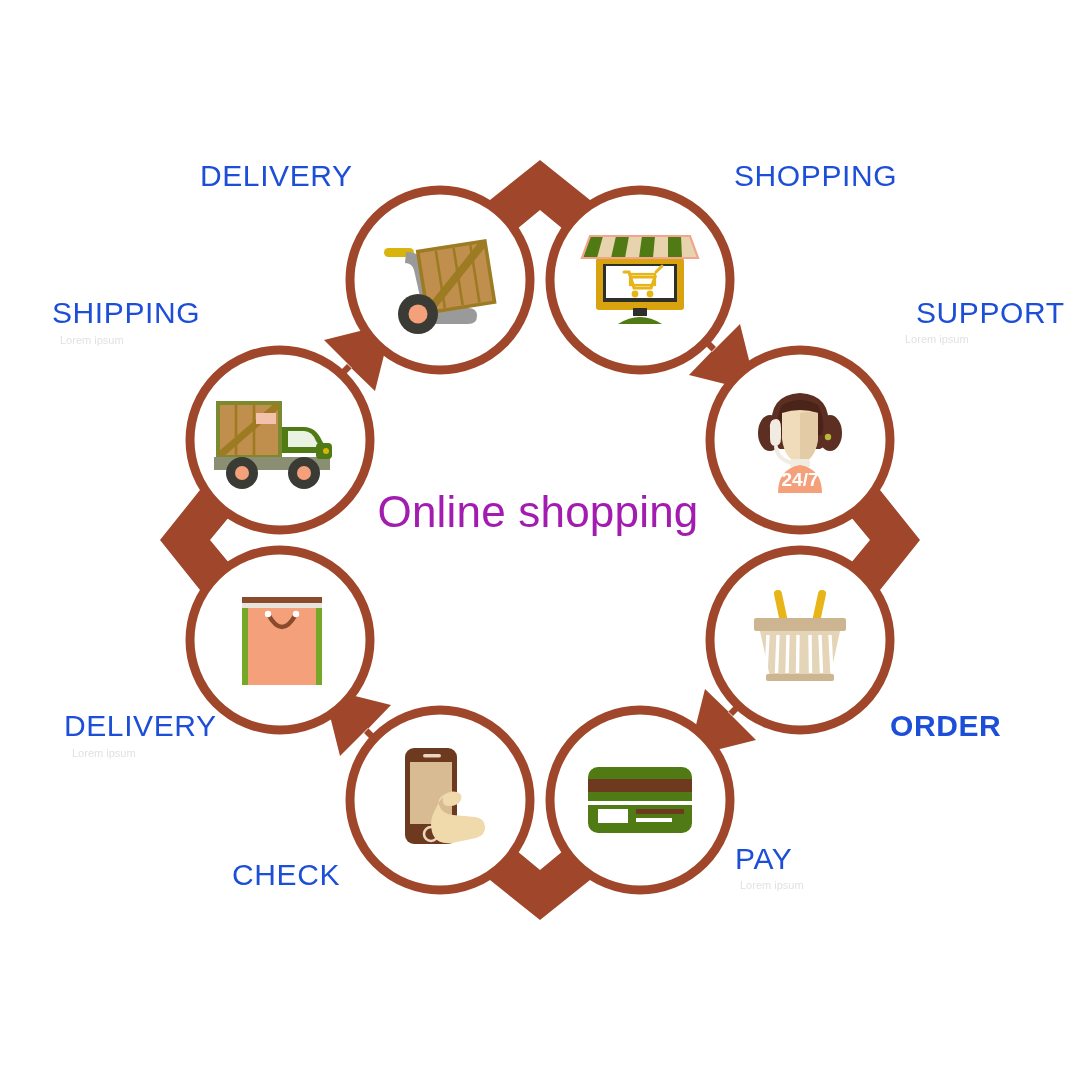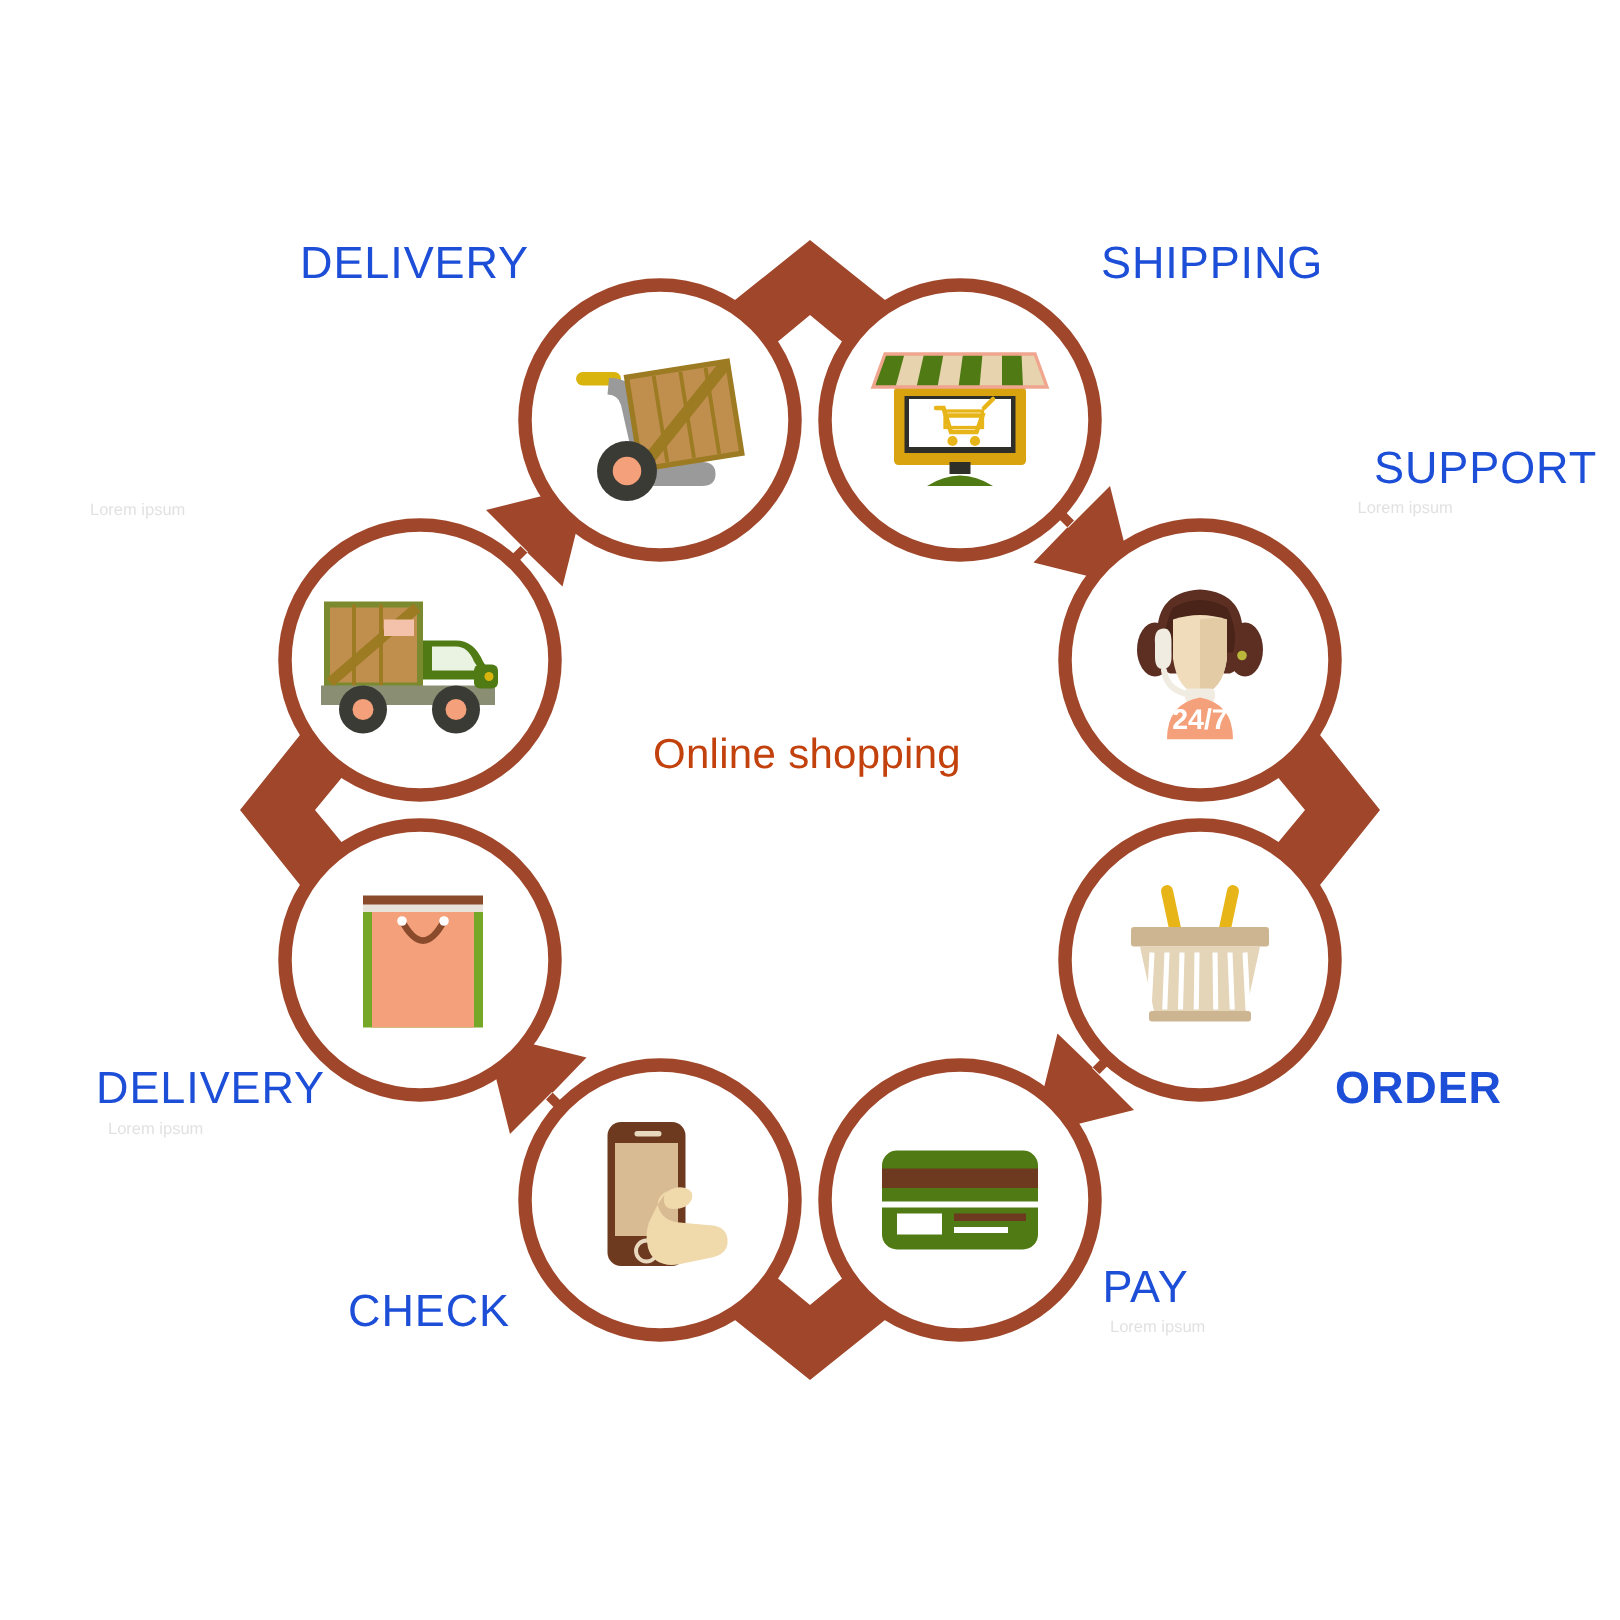--- a/index.html
+++ b/index.html
@@ -29,23 +29,23 @@
     color:#c9c9c9;
     white-space:nowrap;
     opacity:.55;
   }
   .center-title{
     position:absolute;
     left:0;right:4px;
     top:487px;
     text-align:center;
     font-family:"Liberation Sans", sans-serif;
-    font-size:28px;
+    font-size:44px;
     font-weight:300;
-    color:#c2410c;
+    color:#a21caf;
     letter-spacing:.2px;
   }
 </style>
 </head>
 <body>
 
 <div id="stage">
 
   <svg id="diagram" viewBox="0 0 1080 1080" xmlns="http://www.w3.org/2000/svg">
 
@@ -223,30 +223,31 @@
     <g>
       <circle cx="280" cy="440" r="90" fill="#ffffff" stroke="#a0462a" stroke-width="9"></circle>
       <use href="#ic-truck" x="212" y="385" width="130" height="110"></use>
     </g>
   </svg>
 
   <div class="center-title">Online shopping</div>
 
   <div class="label" style="left:200px;top:159px;">DELIVERY</div>
 
-  <div class="label" style="left:734px;top:159px;">SHIPPING</div>
+  <div class="label" style="left:734px;top:159px;">SHOPPING</div>
 
   <div class="label" style="left:889px;top:296px;margin-left:27px;">SUPPORT</div>
   <div class="ghost" style="left:905px;top:333px;">Lorem ipsum</div>
 
   <div class="label" style="left:890px;top:709px;font-weight:bold;">ORDER</div>
 
   <div class="label" style="left:735px;top:842px;">PAY</div>
   <div class="ghost" style="left:740px;top:879px;">Lorem ipsum</div>
 
   <div class="label" style="left:232px;top:842px;margin-top:16px;">CHECK</div>
 
   <div class="label" style="left:64px;top:709px;">DELIVERY</div>
   <div class="ghost" style="left:72px;top:747px;">Lorem ipsum</div>
 
+  <div class="label" style="left:52px;top:296px;">SHIPPING</div>
   <div class="ghost" style="left:60px;top:334px;">Lorem ipsum</div>
 
 </div>
 
 </body></html>

